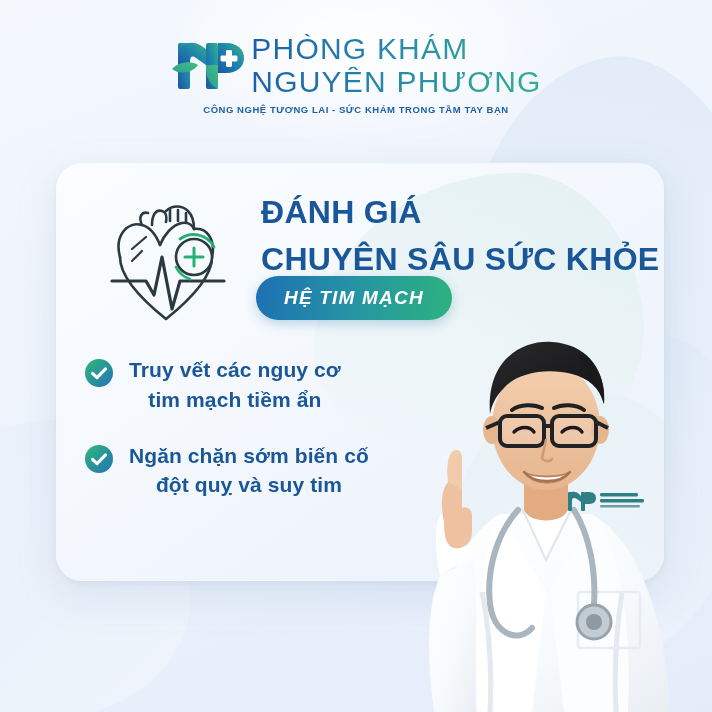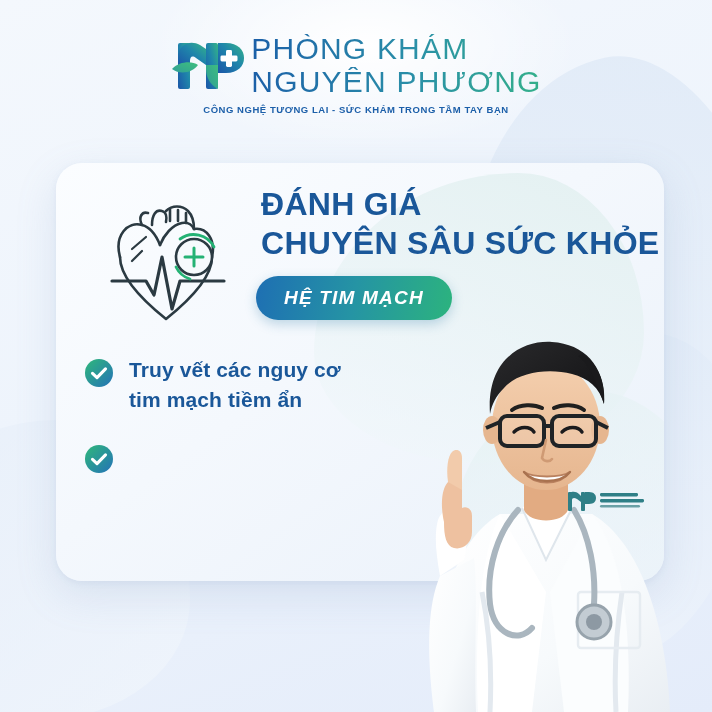--- a/index.html
+++ b/index.html
@@ -72,38 +72,38 @@
     background:linear-gradient(160deg,rgba(228,241,243,.75),rgba(245,250,253,.3));
     border-radius:55% 45% 48% 52% / 55% 52% 48% 45%;
   }
 
   
   .heart-icon { position:absolute; left:52px; top:32px; width:120px; height:130px; }
 
   
   .headline { position:absolute; left:205px; top:22px; }
   .headline-l1, .headline-l2 {
-    color:#1a5799; font-weight:bold; letter-spacing:.3px; line-height:1.22;
+    color:#1a5799; font-weight:bold; letter-spacing:.3px; line-height:1.22;margin-top:8px;
   }
   .headline-l1 { font-size:32px; }
   .headline-l2 { font-size:32px; }
 
   .pill {
     position:absolute; left:200px; top:113px;
     display:inline-flex; align-items:center; justify-content:center;
     padding:11px 28px; border-radius:22px;
     background:linear-gradient(100deg,#1e6fb3 0%,#2594a4 50%,#2cb37e 100%);
     color:#ffffff; font-size:19px; font-weight:bold; letter-spacing:1.2px;
     box-shadow:0 4px 12px rgba(40,120,160,.28);
     font-style:italic;
   }
 
   
   .bullets { position:absolute; left:28px; top:192px; }
-  .bullet { display:flex; align-items:flex-start; gap:15px; margin-bottom:26px; }
+  .bullet { display:flex; align-items:flex-start; gap:15px; margin-bottom:26px;text-align:center; }
   .check-circle { width:30px; height:30px; flex:none; margin-top:3px; }
   .bullet-text {
     color:#1a5799; font-size:21px; font-weight:bold; line-height:1.42;
     white-space:pre-line; letter-spacing:.1px;
   }
 
   
   .doctor-wrap {
     position:absolute; right:0px; bottom:0; width:330px; height:420px; z-index:5;
   }
@@ -220,20 +220,22 @@
       <span class="bullet-text">Truy vết các nguy cơ
 tim mạch tiềm ẩn</span>
     </div>
     <div class="bullet">
       <span class="check-circle">
         <svg viewBox="0 0 30 30" width="30" height="30">
           <circle cx="15" cy="15" r="14" fill="url(#cg1)"></circle>
           <path d="M8.5 15.4 L13 19.6 L21.5 10.8" fill="none" stroke="#ffffff" stroke-width="3.1" stroke-linecap="round" stroke-linejoin="round"></path>
         </svg>
       </span>
+      <span class="bullet-text">Ngăn chặn sớm biến cố
+đột quỵ và suy tim</span>
     </div>
   </div>
 </div>
 
 <div class="doctor-wrap">
   <svg viewBox="0 0 330 420" width="330" height="420">
     <defs>
       <linearGradient id="coat" x1="0" y1="0" x2="1" y2="1">
         <stop offset="0%" stop-color="#ffffff"></stop>
         <stop offset="60%" stop-color="#f7fafc"></stop>

